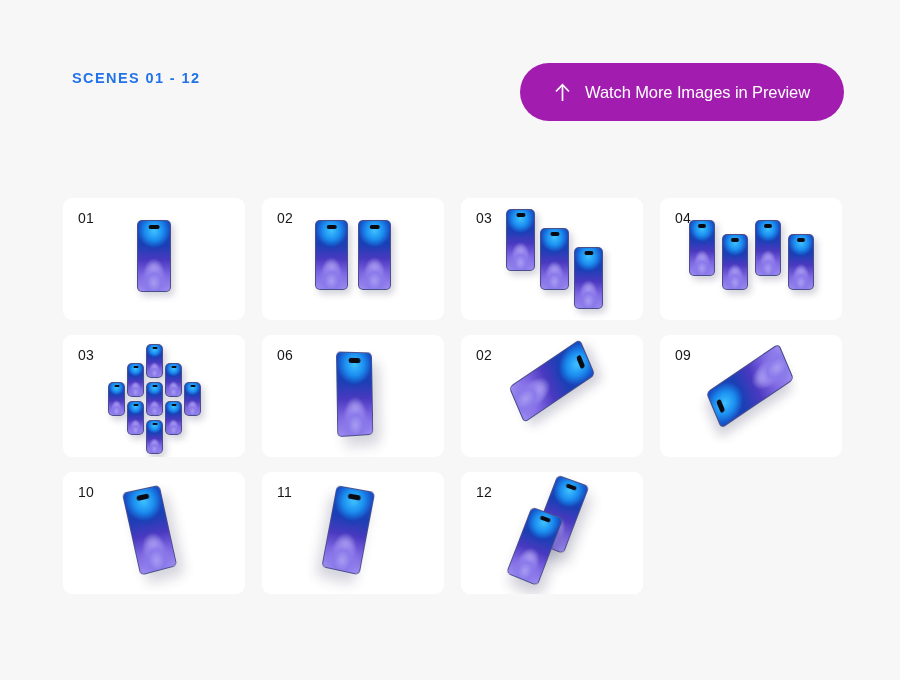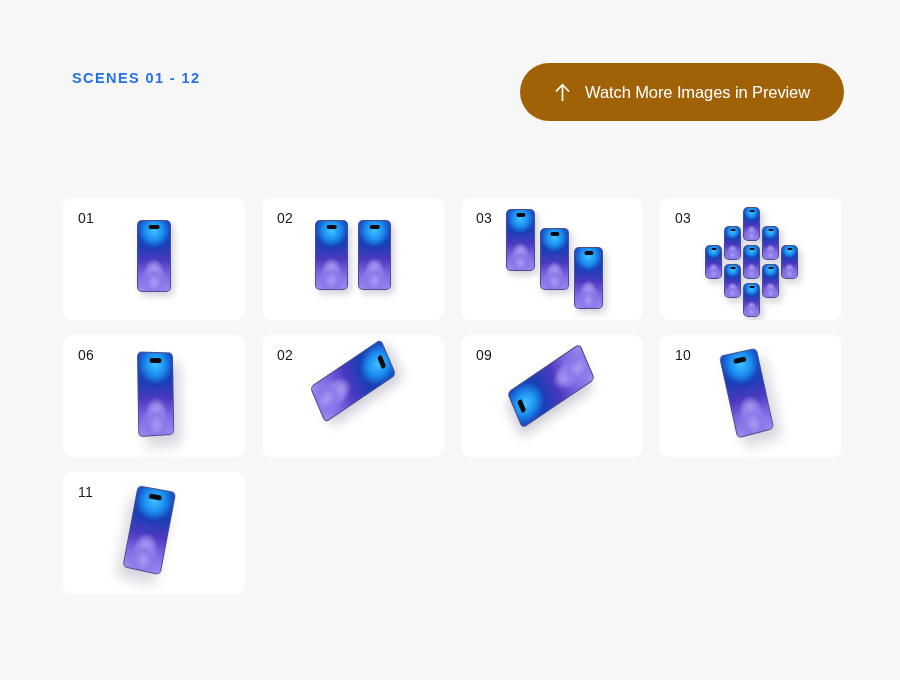--- a/index.html
+++ b/index.html
@@ -42,21 +42,21 @@
     padding-top: 26px;
   }
 
   .cta-button {
     position: absolute;
     right: -4px;
     top: 8px;
     display: flex;
     align-items: center;
     gap: 14px;
-    background: #a16207;
+    background: #a21caf;
     border: none;
     border-radius: 34px;
     padding: 0 34px;
     height: 58px;
     cursor: pointer;
   }
   .cta-arrow {
     width: 17px;
     height: 19px;
     flex: 0 0 auto;
@@ -248,20 +248,45 @@
           </div>
       </div>
       <div class="phone" style="left:113px;top:49px;width:29px;height:62px;">
         <div class="screen">
             <div class="notch"></div>
           </div>
       </div>
     </div>
   </div>
 
+  <div class="card">
+    <span class="card-number">04</span>
+    <div class="stage">
+      <div class="phone" style="left:29px;top:22px;width:26px;height:56px;">
+        <div class="screen">
+            <div class="notch"></div>
+          </div>
+      </div>
+      <div class="phone" style="left:62px;top:36px;width:26px;height:56px;">
+        <div class="screen">
+            <div class="notch"></div>
+          </div>
+      </div>
+      <div class="phone" style="left:95px;top:22px;width:26px;height:56px;">
+        <div class="screen">
+            <div class="notch"></div>
+          </div>
+      </div>
+      <div class="phone" style="left:128px;top:36px;width:26px;height:56px;">
+        <div class="screen">
+            <div class="notch"></div>
+          </div>
+      </div>
+    </div>
+  </div>
 
   <div class="card">
     <span class="card-number">03</span>
     <div class="stage">
       <div class="phone tiny" style="left:83px;top:9px;width:17px;height:34px;">
         <div class="screen">
             <div class="notch"></div>
           </div>
       </div>
       <div class="phone tiny" style="left:64px;top:28px;width:17px;height:34px;">
@@ -356,14 +381,29 @@
     <span class="card-number">11</span>
     <div class="stage">
       <div class="phone lean-right" style="left:66px;top:16px;width:40px;height:84px;">
         <div class="screen">
             <div class="notch"></div>
           </div>
       </div>
     </div>
   </div>
 
+  <div class="card">
+    <span class="card-number">12</span>
+    <div class="stage">
+      <div class="phone float-a" style="left:82px;top:6px;width:35px;height:72px;">
+        <div class="screen">
+            <div class="notch"></div>
+          </div>
+      </div>
+      <div class="phone float-b" style="left:56px;top:38px;width:35px;height:72px;">
+        <div class="screen">
+            <div class="notch"></div>
+          </div>
+      </div>
+    </div>
+  </div>
 
 </div>
 
 </body></html>

